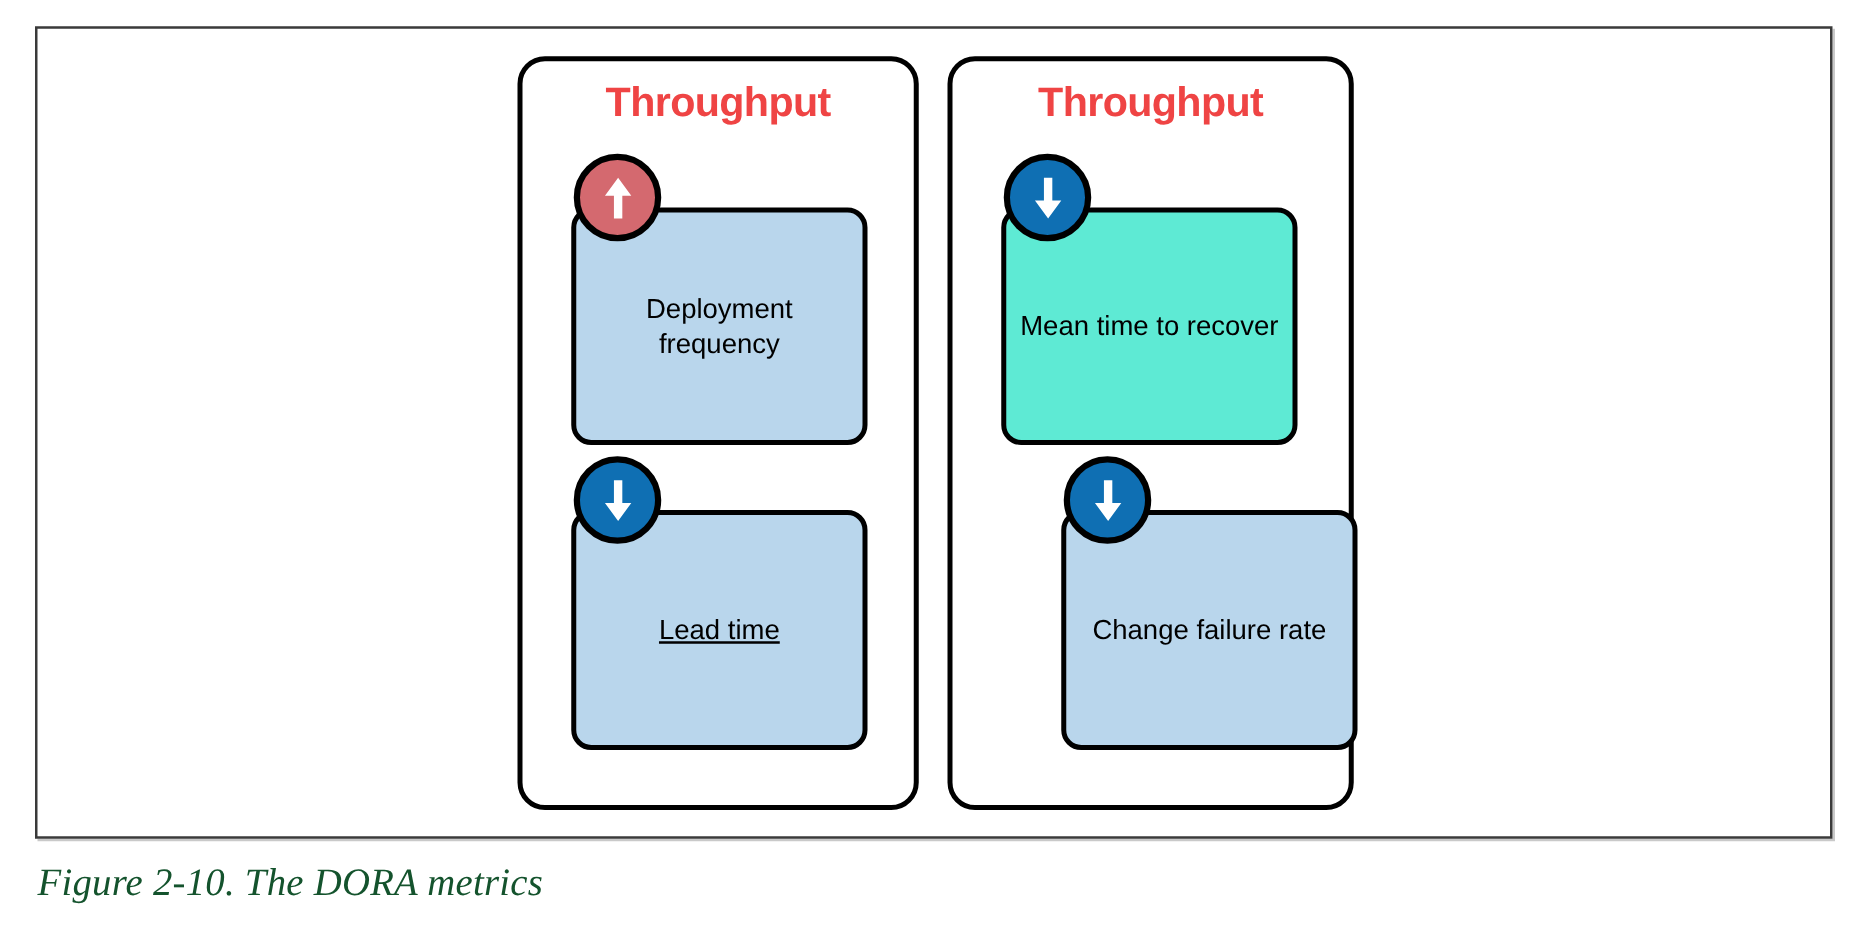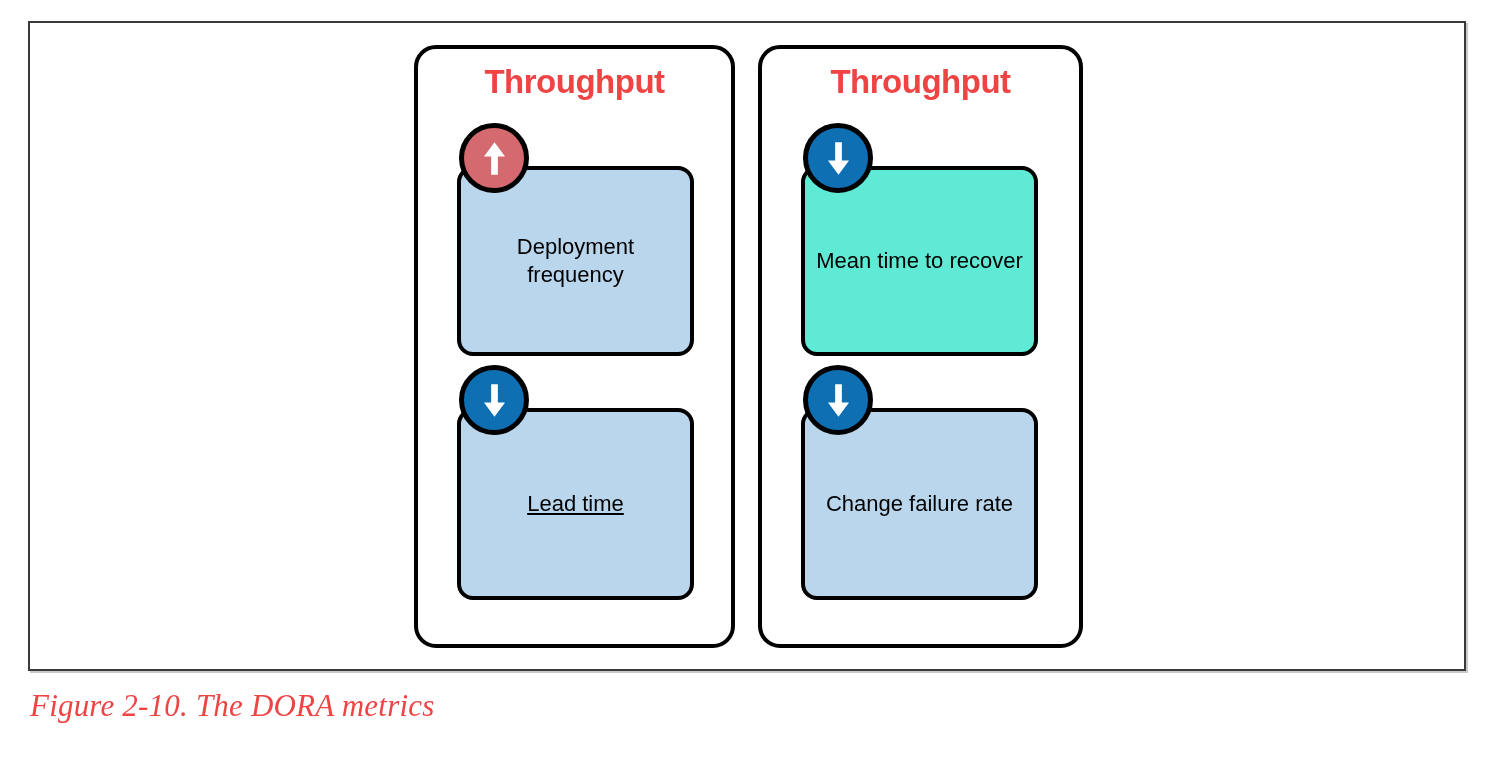--- a/index.html
+++ b/index.html
@@ -87,21 +87,21 @@
   .arrow-svg.down { transform: rotate(180deg); }
   .metric-label { display: inline-block; }
   
   .caption {
     position: absolute;
     left: 30px;
     top: 688px;
     font-family: "Liberation Serif", serif;
     font-style: italic;
     font-size: 31px;
-    color: #ef4444;
+    color: #14532d;
     letter-spacing: 0.2px;
   }
 </style>
 </head>
 <body>
 
 <div class="stage">
   <div class="frame">
 
     <div class="panel throughput">
@@ -131,21 +131,21 @@
 
       <div class="metric-box row1" style="background-color: #5eead4;">
         <div class="badge" style="background-color: rgb(15, 111, 179);">
           <svg class="arrow-svg down" viewBox="0 0 24 34">
             <path d="M12 0 L23 15 L15.5 15 L15.5 34 L8.5 34 L8.5 15 L1 15 Z" fill="#ffffff"></path>
           </svg>
         </div>
         <span class="metric-label">Mean time to recover</span>
       </div>
 
-      <div class="metric-box row2" style="background-color: rgb(185, 214, 236);">
+      <div class="metric-box row2" style="background-color: rgb(185, 214, 236); margin-left: 48px;">
         <div class="badge" style="background-color: rgb(15, 111, 179);">
           <svg class="arrow-svg down" viewBox="0 0 24 34">
             <path d="M12 0 L23 15 L15.5 15 L15.5 34 L8.5 34 L8.5 15 L1 15 Z" fill="#ffffff"></path>
           </svg>
         </div>
         <span class="metric-label">Change failure rate</span>
       </div>
     </div>
 
   </div>

